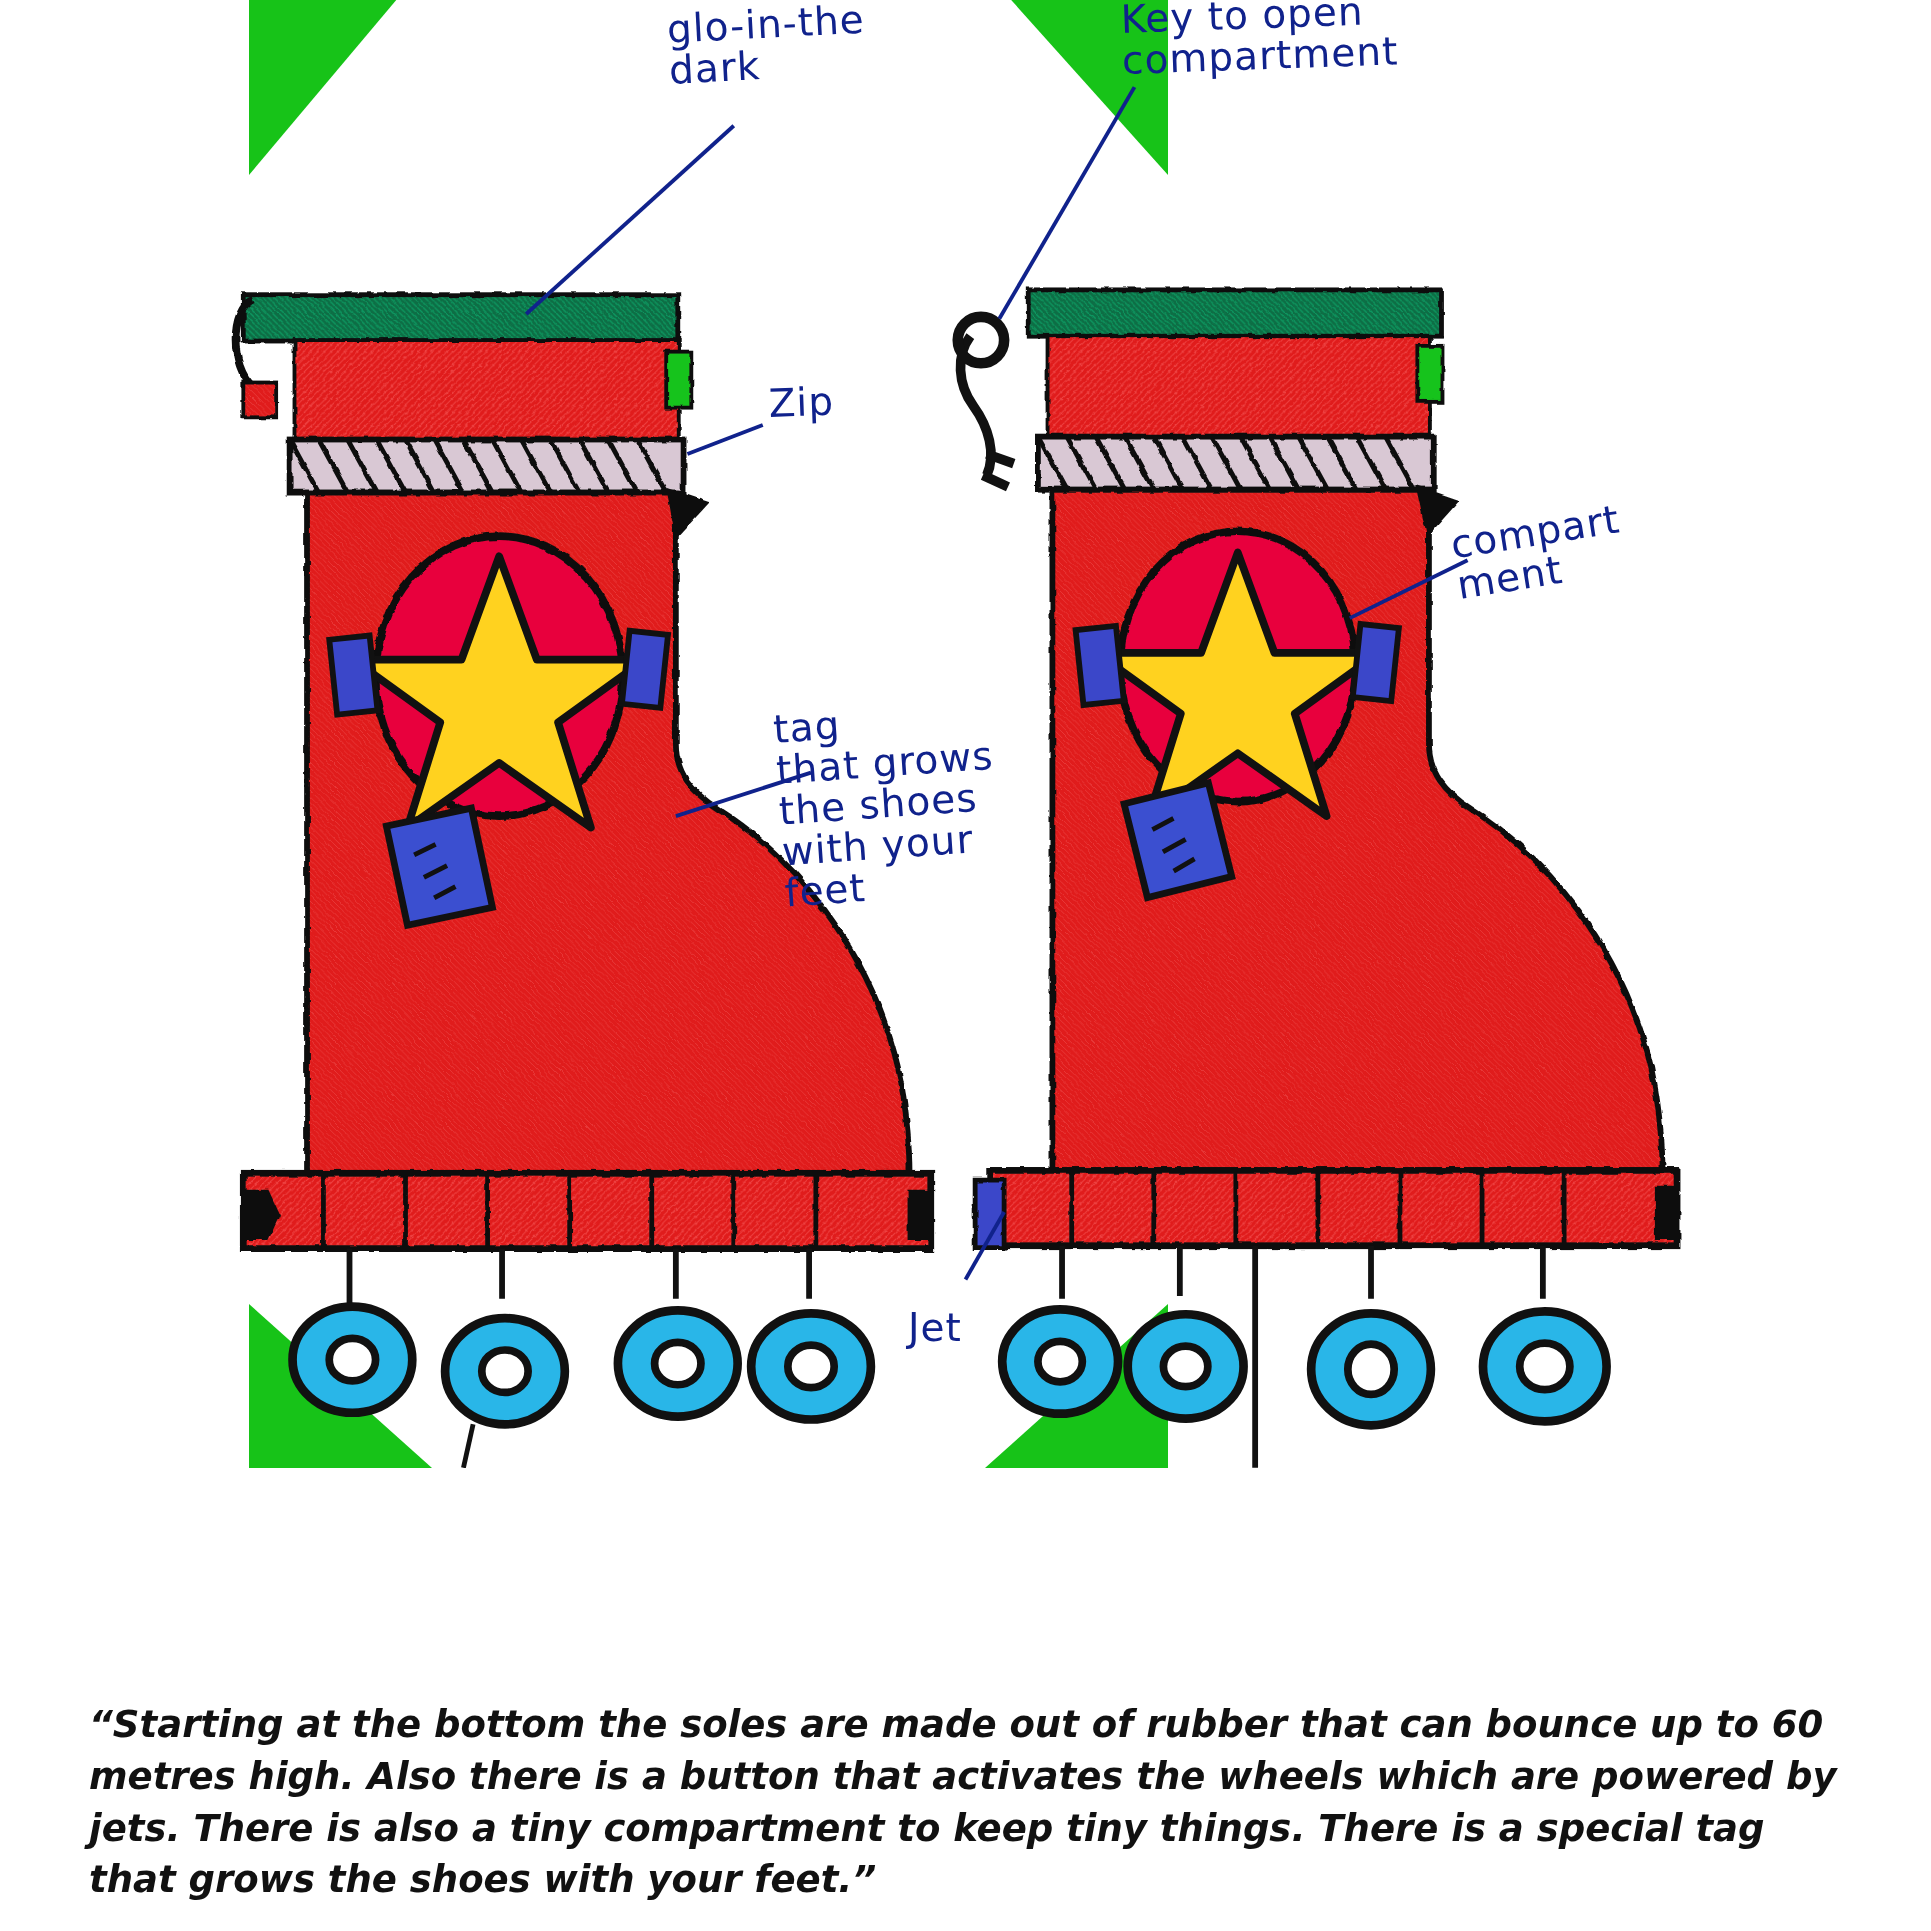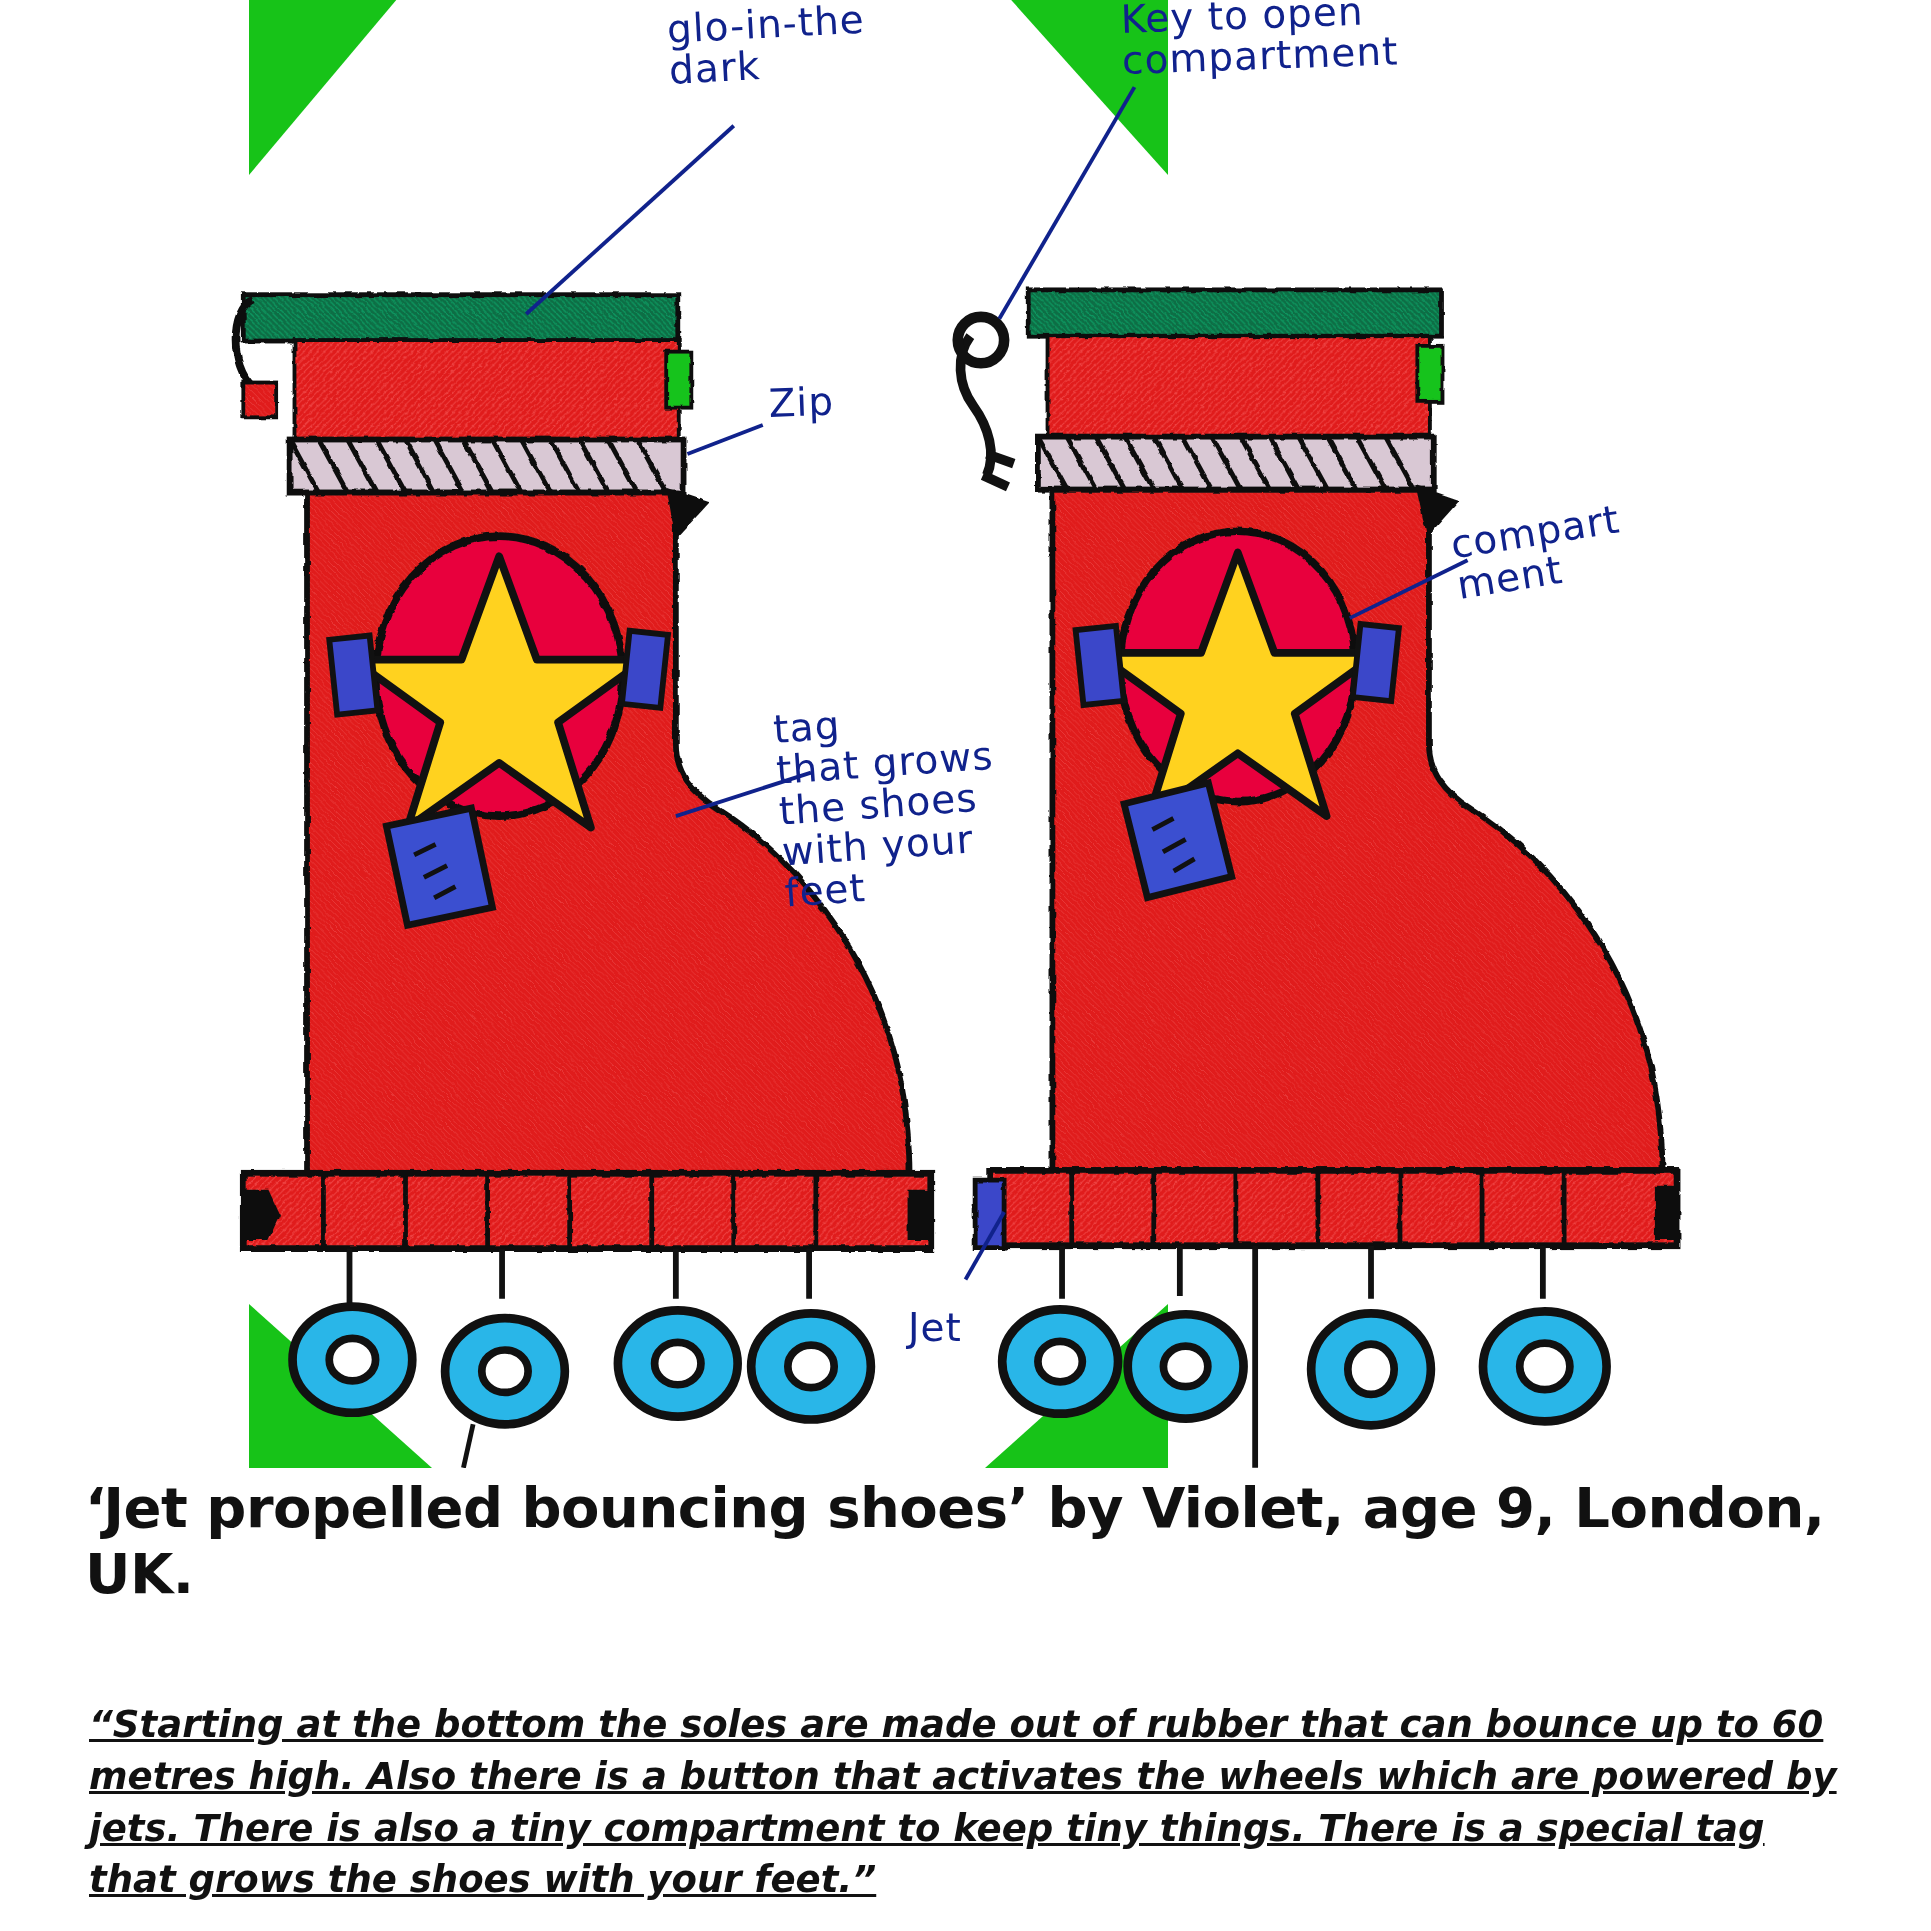--- a/index.html
+++ b/index.html
@@ -91,21 +91,20 @@
     position: absolute;
     left: 89px;
     top: 1699px;
     width: 1773px;
     font-family: "DejaVu Sans", sans-serif;
     font-style: italic;
     font-weight: bold;
     font-size: 37px;
     line-height: 1.40;
     color: #111111;
-    text-decoration: underline;
   }
 </style>
 </head>
 <body>
 
 <div class="page">
 
   <div class="drawing">
 
     <div class="corner tl"></div>
@@ -254,18 +253,17 @@
 
     <div class="hand" style="left:772px; top:710px; transform: rotate(-4deg);">tag
 that grows
 the shoes
 with your
 feet</div>
 
     <div class="hand small" style="left:908px; top:1308px;">Jet</div>
   </div>
 
-  <div class="caption">‘Jet propelled bouncing shoes’ by Violet, age 9, London, UK.</div>
 
   <div class="quote">“Starting at the bottom the soles are made out of rubber that can bounce up to 60 metres high. Also there is a button that activates the wheels which are powered by jets. There is also a tiny compartment to keep tiny things. There is a special tag that grows the shoes with your feet.”</div>
 
 </div>
 
 
 </body></html>

